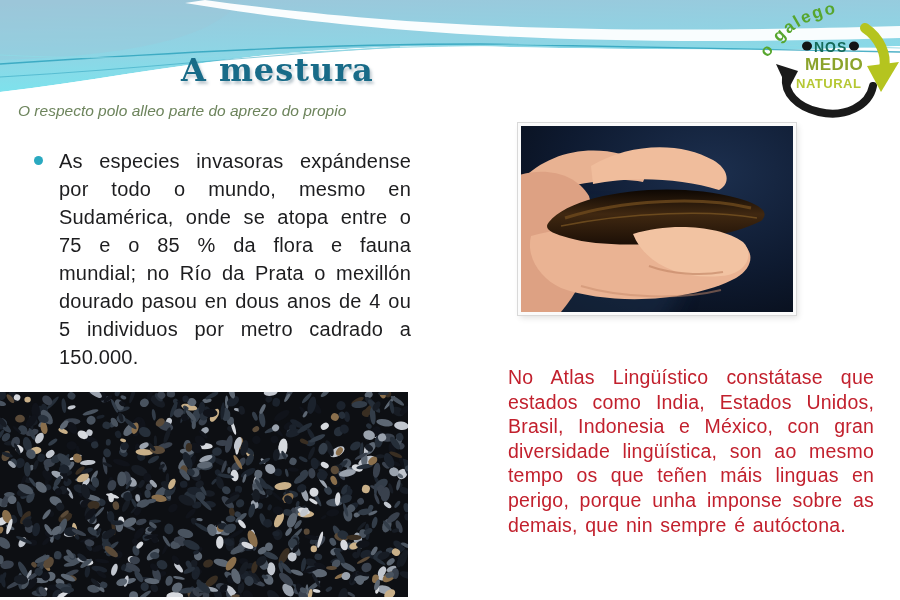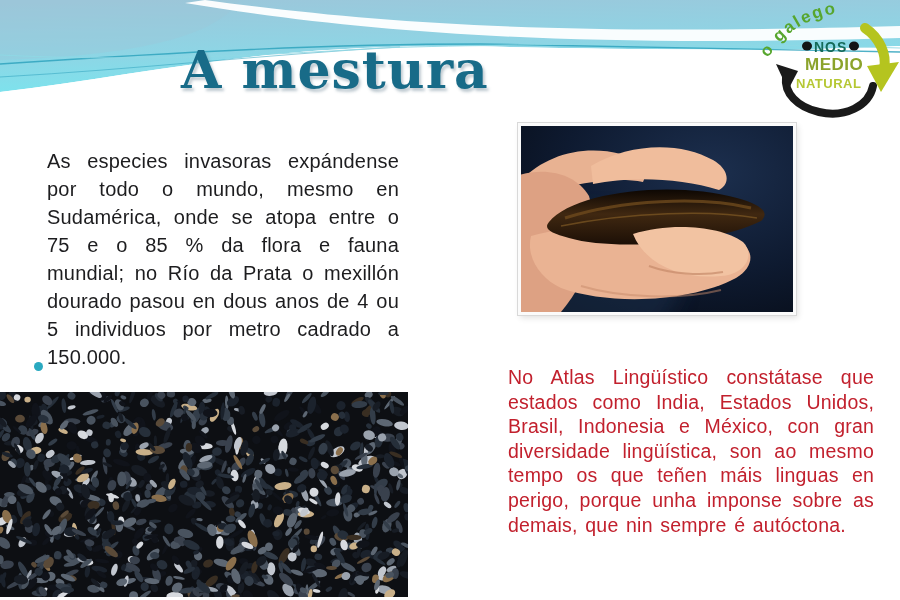--- a/index.html
+++ b/index.html
@@ -5,30 +5,30 @@
   html,body{margin:0;padding:0;background:#ffffff;}
   .slide{
     position:relative;width:900px;height:600px;overflow:hidden;background:#ffffff;
     font-family:"Liberation Sans",sans-serif;
   }
   .header-svg{position:absolute;top:0;left:0;display:block;}
   .logo{position:absolute;left:753px;top:0;width:147px;height:130px;}
   .slide-title{
     position:absolute;left:181px;top:48px;margin:0;
     font-family:"DejaVu Serif","Liberation Serif",serif;
-    font-weight:bold;font-size:52px;line-height:44px;letter-spacing:1px;
+    font-weight:bold;font-size:32px;line-height:44px;letter-spacing:1px;
     color:var(--title,#186b88);
     text-shadow:2px 3px 3px rgba(110,135,150,.45);
   }
   .slide-subtitle{
     position:absolute;left:18px;top:102px;margin:0;
     font-style:italic;font-size:15.5px;color:var(--subtitle,#6d845c);
   }
   .bullet-row{
-    position:absolute;left:34px;top:147px;width:380px;display:flex;gap:4px;align-items:flex-end;
+    position:absolute;left:34px;top:147px;width:380px;display:flex;gap:16px;
   }
   .bullet-dot{
     flex:0 0 auto;width:9px;height:9px;border-radius:50%;
     background:var(--bullet-dot,#2aa9c0);margin-top:9px;
   }
   .bullet-text{
     margin:0;width:352px;text-align:justify;
     font-size:20px;line-height:28px;letter-spacing:.2px;word-spacing:1.5px;
     color:var(--body-text,#1d1d1f);
   }
@@ -87,20 +87,21 @@
       <path d="M120,86 C116,106 92,118 66,112 C44,107 31,93 33,77" fill="none" stroke="#1a1a1a" stroke-width="8" stroke-linecap="round"></path>
       <polygon points="23,64 45,71 35,90" fill="#1a1a1a"></polygon>
     </g>
     <g>
       <path d="M112,28 C127,38 134,55 131,68" fill="none" stroke="#b5c41f" stroke-width="10" stroke-linecap="round"></path>
       <polygon points="114,66 146,62 128,92" fill="#b5c41f"></polygon>
     </g>
   </svg>
 
   <h1 class="slide-title">A mestura</h1>
+  <p class="slide-subtitle">O respecto polo alleo parte do aprezo do propio</p>
 
   <div class="bullet-row">
     <span class="bullet-dot"></span>
     <p class="bullet-text">As especies invasoras expándense por todo o mundo, mesmo en Sudamérica, onde se atopa entre o 75 e o 85 % da flora e fauna mundial; no Río da Prata o mexillón dourado pasou en dous anos de 4 ou 5 individuos por metro cadrado a 150.000.</p>
   </div>
 
   <figure class="hand-figure">
     <svg width="272" height="186" viewBox="0 0 272 186" aria-hidden="true">
       <defs>
         <radialGradient id="bgg" cx="0.7" cy="0.25" r="1.1">

